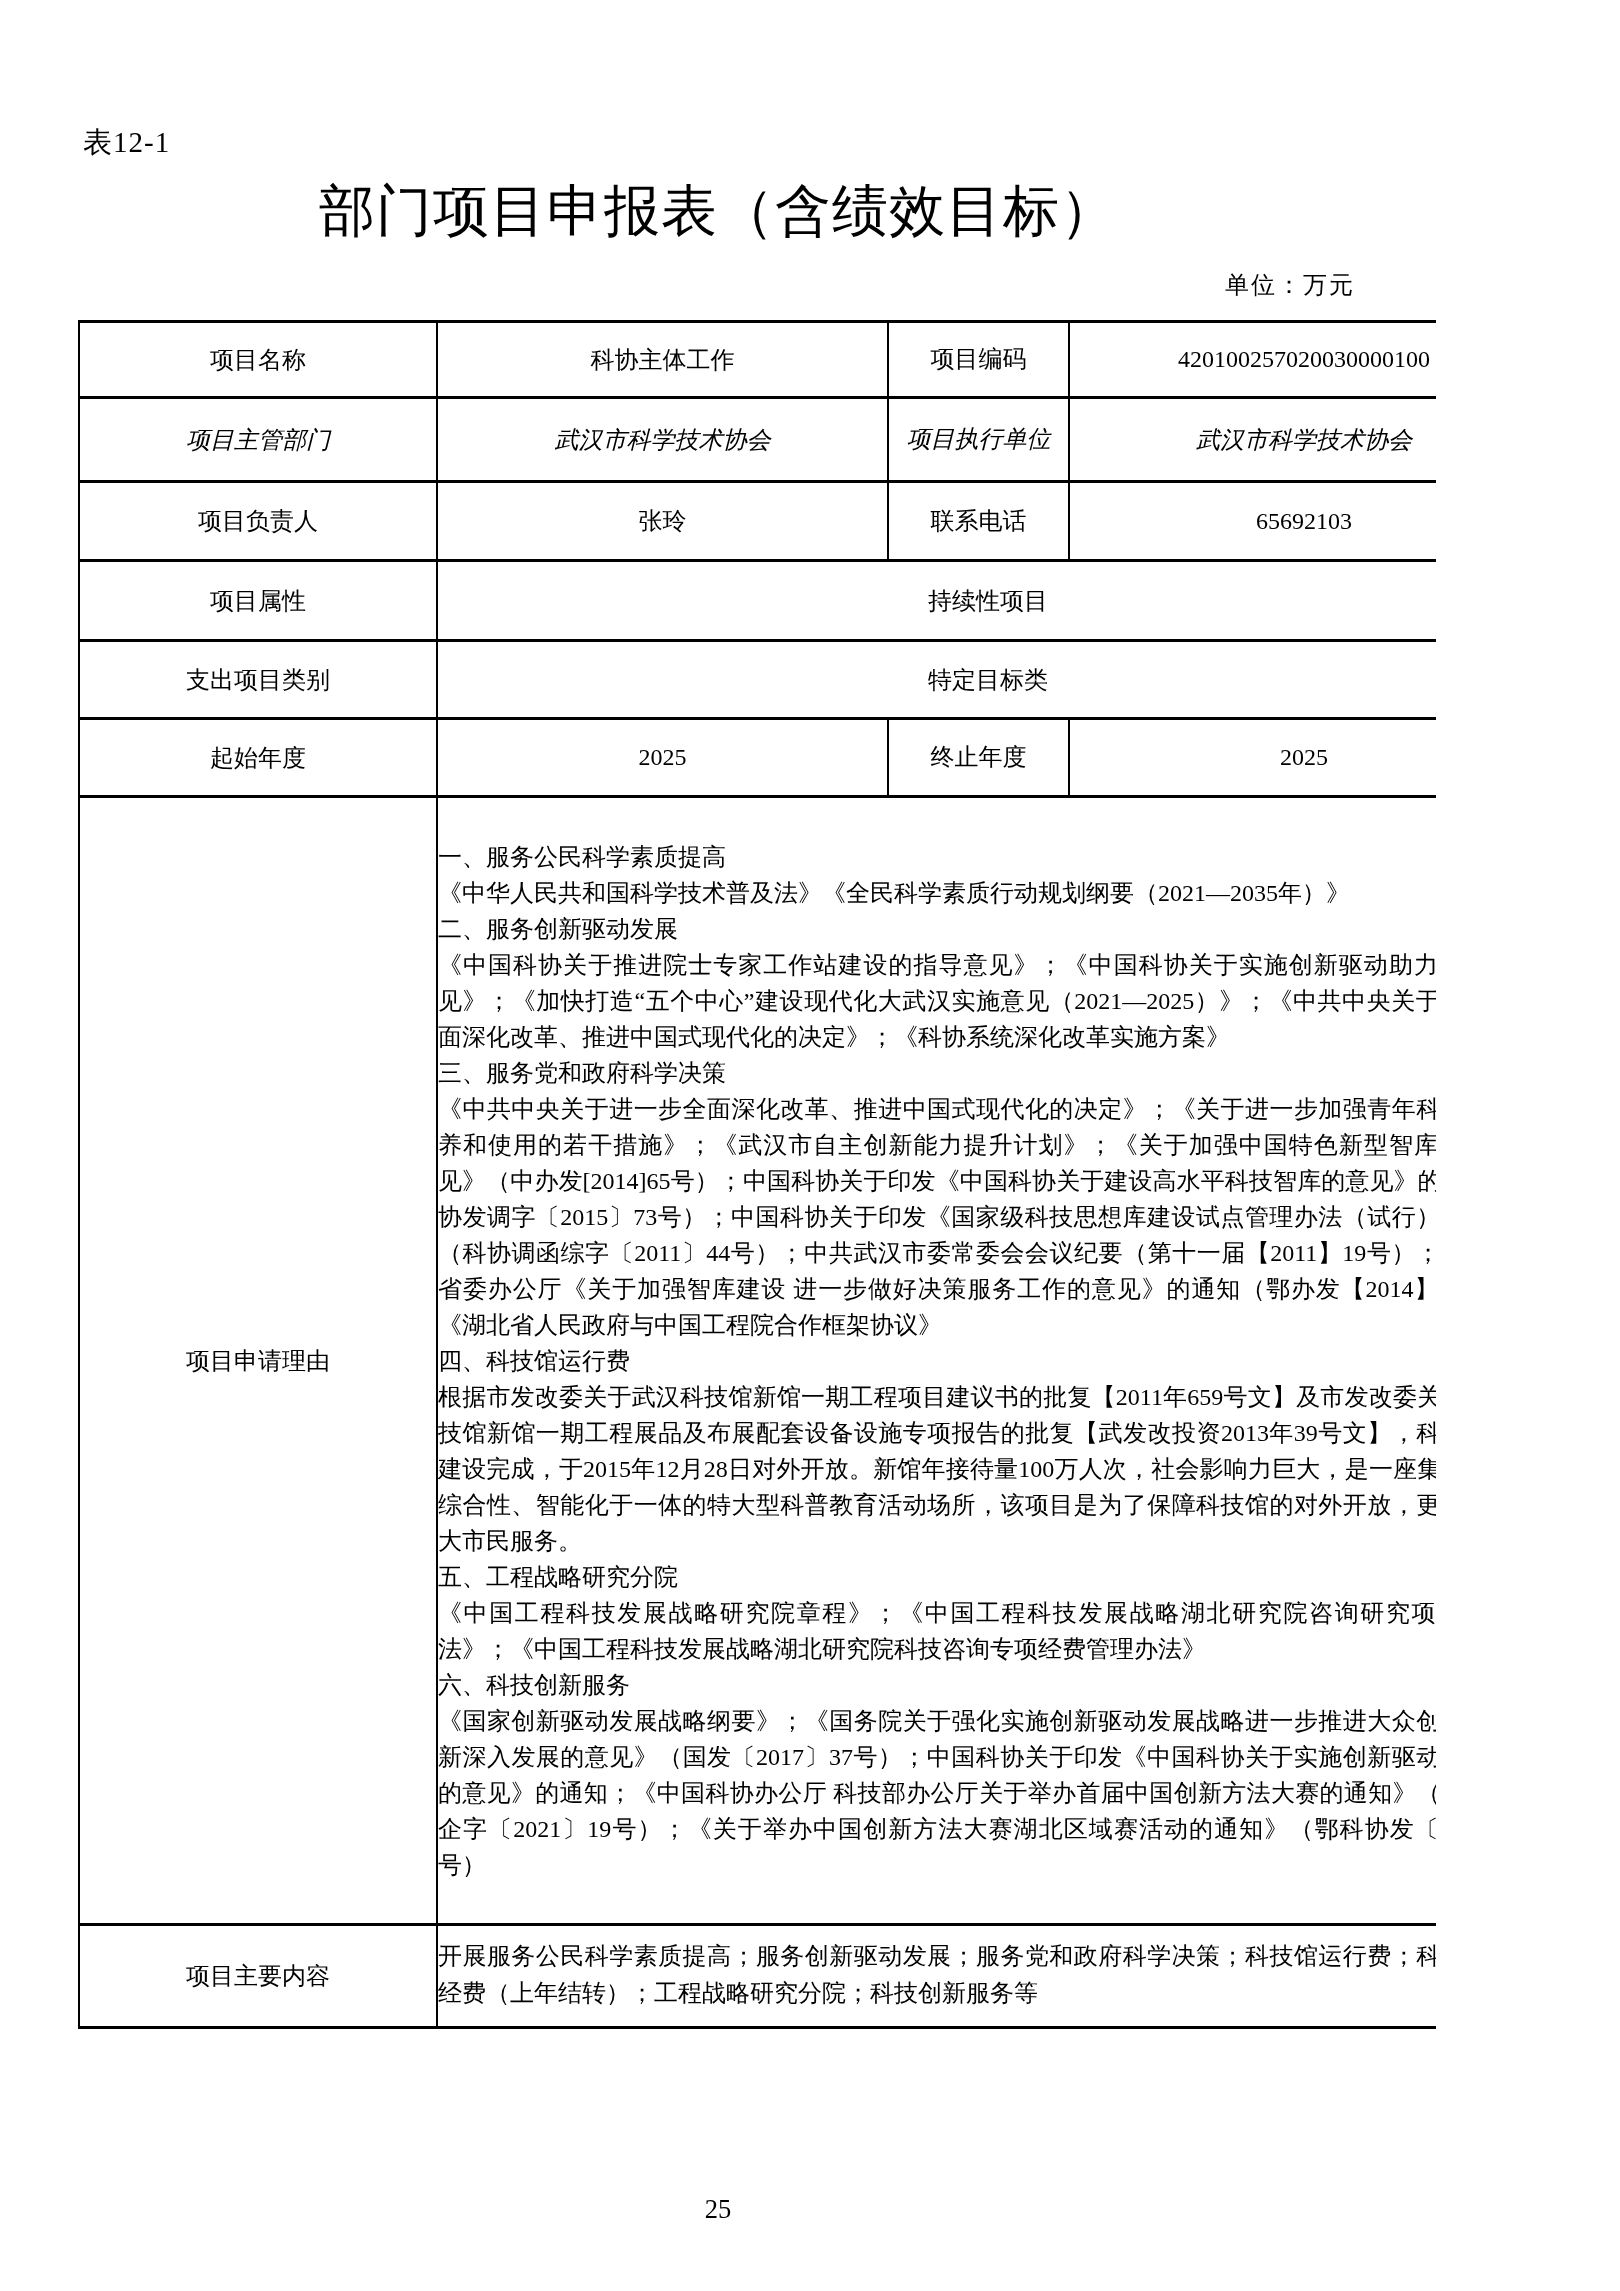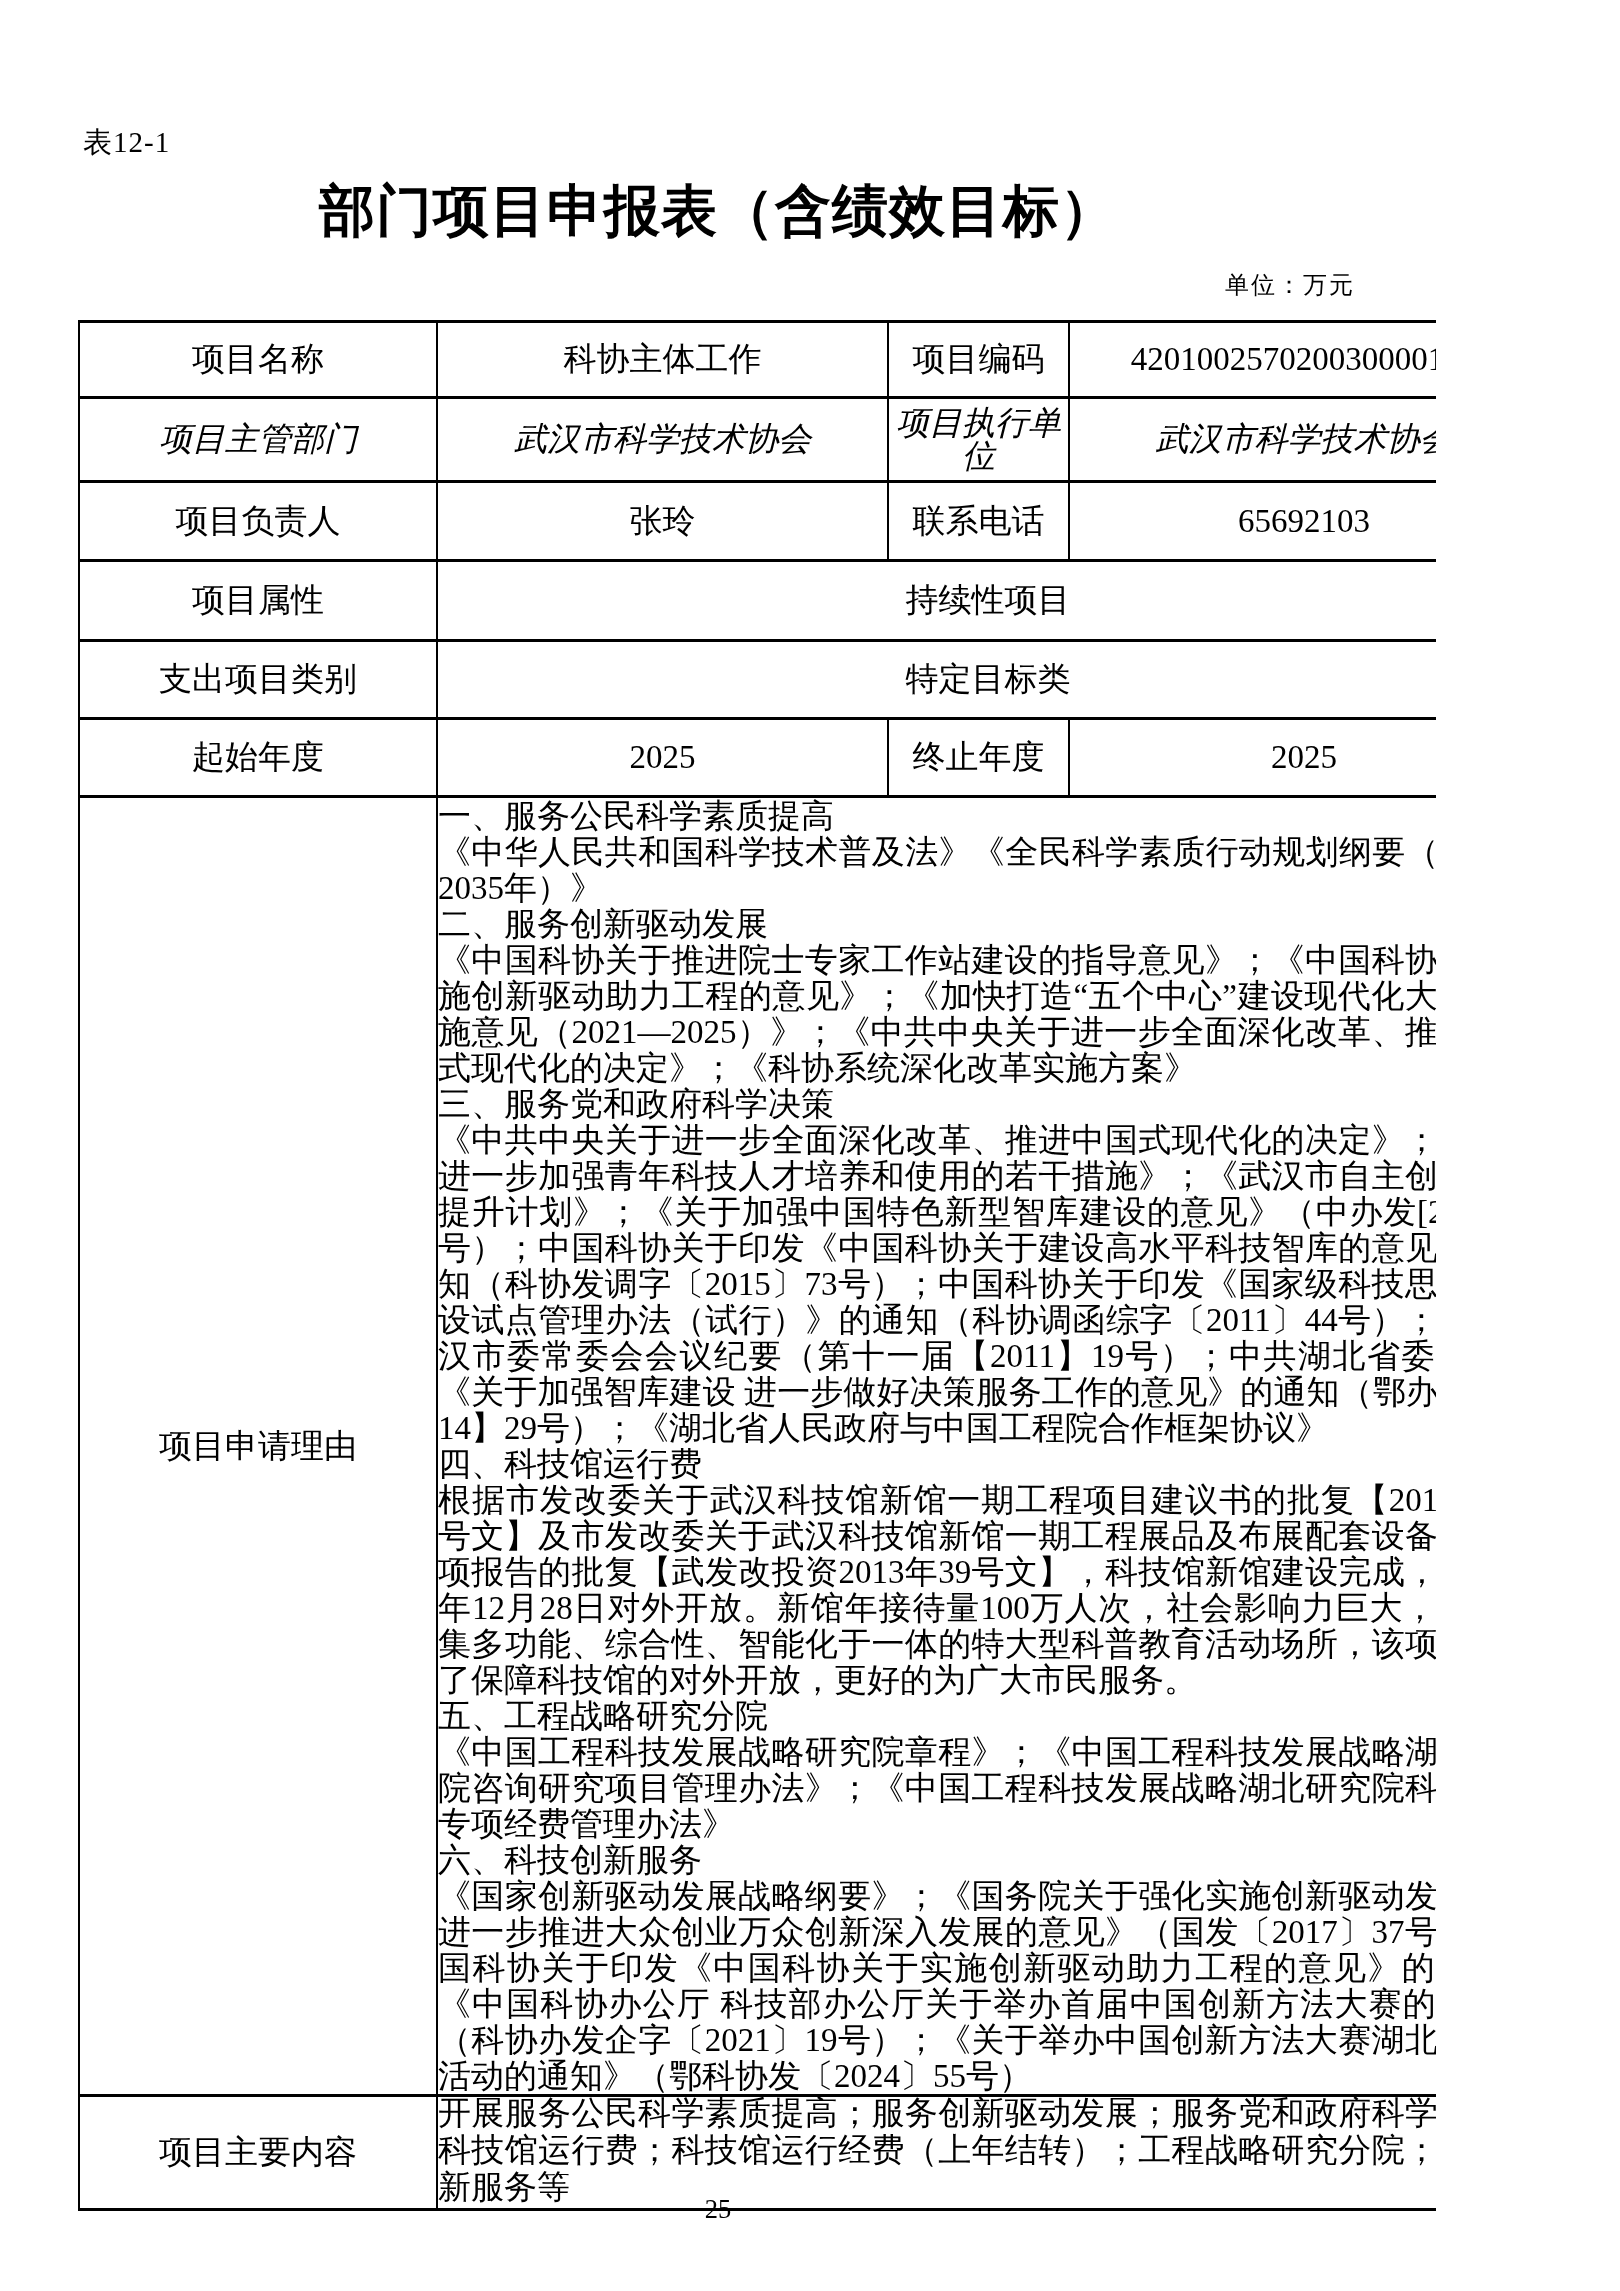--- a/index.html
+++ b/index.html
@@ -6,33 +6,33 @@
   body{
     width:1620px;height:2292px;background:#ffffff;color:#000;
     font-family:"Liberation Serif","DejaVu Serif",serif;
     -webkit-text-size-adjust:none;
   }
   .page{position:relative;width:1436px;height:2292px;background:#fff;overflow:hidden;}
 
   .form-tag{position:absolute;left:83px;top:123px;font-size:29px;letter-spacing:1px;}
   .doc-title{
     position:absolute;left:0;top:174px;width:100%;margin:0;
-    text-align:center;font-size:56px;font-weight:bold;letter-spacing:1px;
+    text-align:center;font-size:56px;font-weight:normal;letter-spacing:1px;
   }
   .unit-note{position:absolute;right:81px;top:269px;font-size:24px;letter-spacing:2px;}
 
   table.form{
     position:absolute;left:78px;top:320px;width:1460px;
     border-collapse:collapse;table-layout:fixed;
     border:2.9px solid #000;
   }
   table.form td{
     border-left:2px solid #000;border-right:2px solid #000;
     border-top:3.9px solid #000;border-bottom:3.9px solid #000;
-    font-size:33px;vertical-align:middle;padding:0;
+    font-size:24px;vertical-align:middle;padding:0;
     overflow:hidden;
   }
   td.lbl{text-align:center;}
   td.val{text-align:center;}
   td.narrow{padding:0 19.6px;line-height:33px;}
   td.code{letter-spacing:0;}
 
   tr.r1{height:76px;}
   tr.r2{height:84px;font-style:italic;}
   tr.r3{height:79px;}

